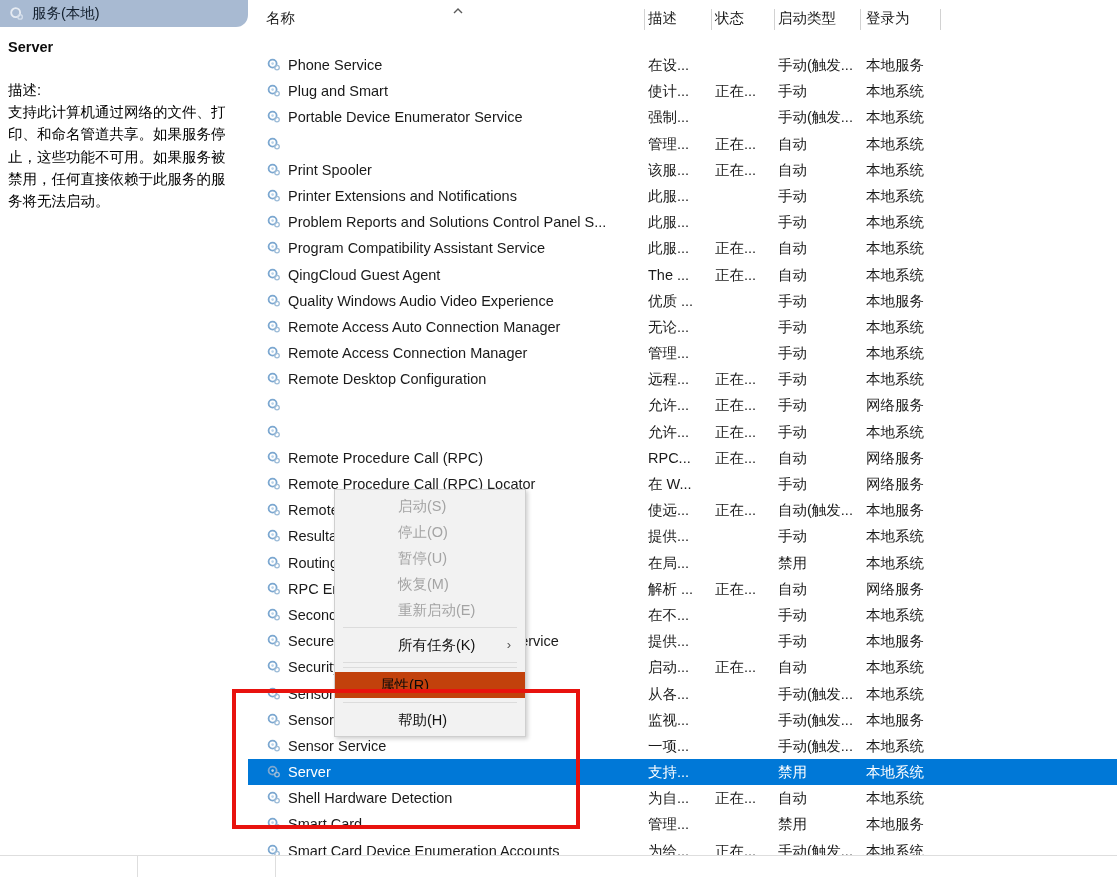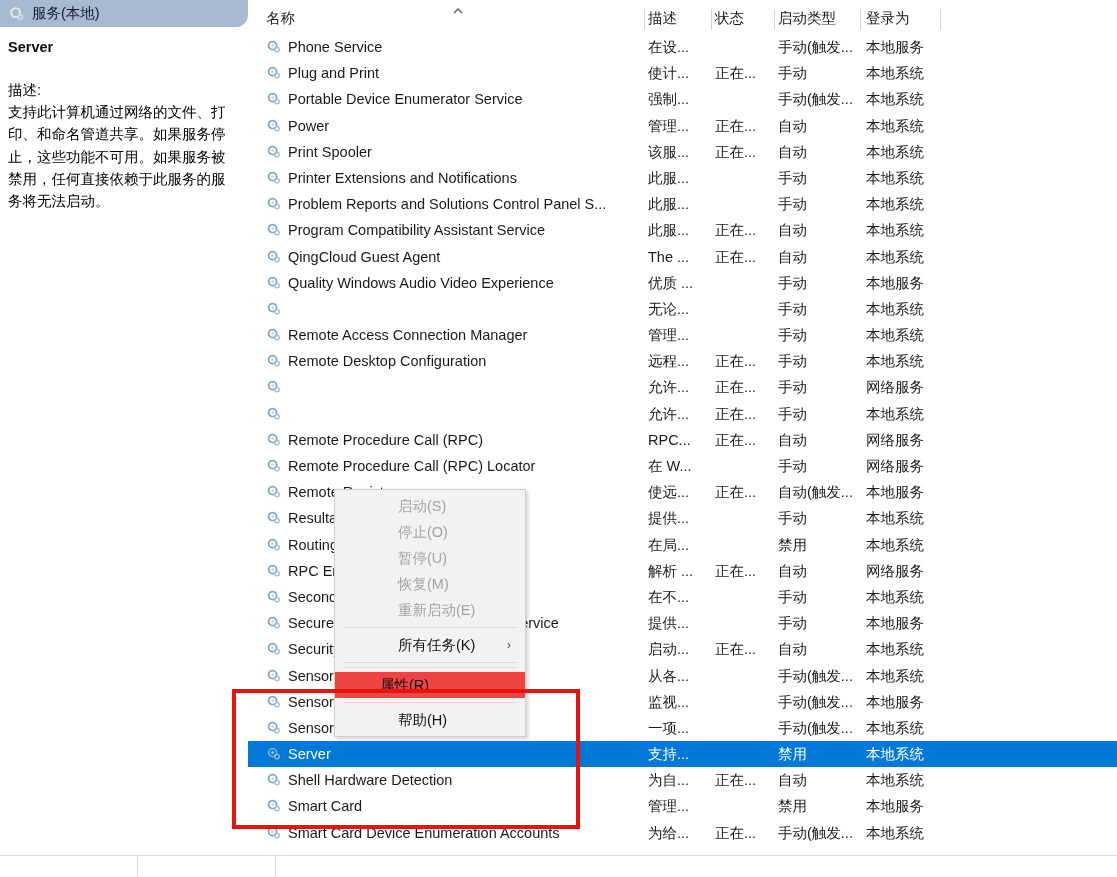--- a/index.html
+++ b/index.html
@@ -110,20 +110,21 @@
   #sort-chevron {
     position: absolute;
     left: 203px; top: 2px;
     width: 14px; height: 10px;
   }
 
   
   #rows {
     position: relative;
     width: 869px;
+    margin-top: 18px;
   }
   .row {
     position: relative;
     height: 26.2px;
     width: 869px;
   }
   .row.sel { background: #0078d7; }
   .row.sel .cell { color: #ffffff; }
 
   .cell {
@@ -164,21 +165,21 @@
     position: relative;
     height: 26px;
     line-height: 26px;
     font-size: 14.5px;
     color: #131313;
     padding-left: 63px;
     white-space: nowrap;
     box-sizing: border-box;
   }
   .mi.disabled { color: #a4a4a4; }
-  .mi.hl { background: #ef4444; color: #0a0a0a; padding-left: 45px; }
+  .mi.hl { background: #c2410c; color: #0a0a0a; padding-left: 45px; }
   .mi .submark {
     position: absolute;
     right: 14px; top: 0;
     font-size: 13px;
     color: #555555;
   }
   .msep {
     height: 1px;
     background: #dcdcdc;
     margin: 4px 8px 4px 8px;
@@ -258,21 +259,21 @@
         <div class="cell c-state"></div>
         <div class="cell c-start">手动(触发...</div>
         <div class="cell c-logon">本地服务</div>
       </div>
       <div class="row">
         <svg class="svc-icon" viewBox="0 0 16 16">
           <circle cx="6.6" cy="6.6" r="4" fill="none" stroke="#7ba7d0" stroke-width="1.8"></circle>
           <circle cx="6.6" cy="6.6" r="1.3" fill="#b9d3ea"></circle>
           <circle cx="11" cy="10.6" r="2.3" fill="none" stroke="#9dbcd8" stroke-width="1.3"></circle>
         </svg>
-        <div class="cell c-name">Plug and Print</div>
+        <div class="cell c-name">Plug and Smart</div>
         <div class="cell c-desc">使计...</div>
         <div class="cell c-state">正在...</div>
         <div class="cell c-start">手动</div>
         <div class="cell c-logon">本地系统</div>
       </div>
       <div class="row">
         <svg class="svc-icon" viewBox="0 0 16 16">
           <circle cx="6.6" cy="6.6" r="4" fill="none" stroke="#7ba7d0" stroke-width="1.8"></circle>
           <circle cx="6.6" cy="6.6" r="1.3" fill="#b9d3ea"></circle>
           <circle cx="11" cy="10.6" r="2.3" fill="none" stroke="#9dbcd8" stroke-width="1.3"></circle>
@@ -282,21 +283,20 @@
         <div class="cell c-state"></div>
         <div class="cell c-start">手动(触发...</div>
         <div class="cell c-logon">本地系统</div>
       </div>
       <div class="row">
         <svg class="svc-icon" viewBox="0 0 16 16">
           <circle cx="6.6" cy="6.6" r="4" fill="none" stroke="#7ba7d0" stroke-width="1.8"></circle>
           <circle cx="6.6" cy="6.6" r="1.3" fill="#b9d3ea"></circle>
           <circle cx="11" cy="10.6" r="2.3" fill="none" stroke="#9dbcd8" stroke-width="1.3"></circle>
         </svg>
-        <div class="cell c-name">Power</div>
         <div class="cell c-desc">管理...</div>
         <div class="cell c-state">正在...</div>
         <div class="cell c-start">自动</div>
         <div class="cell c-logon">本地系统</div>
       </div>
       <div class="row">
         <svg class="svc-icon" viewBox="0 0 16 16">
           <circle cx="6.6" cy="6.6" r="4" fill="none" stroke="#7ba7d0" stroke-width="1.8"></circle>
           <circle cx="6.6" cy="6.6" r="1.3" fill="#b9d3ea"></circle>
           <circle cx="11" cy="10.6" r="2.3" fill="none" stroke="#9dbcd8" stroke-width="1.3"></circle>
@@ -366,20 +366,21 @@
         <div class="cell c-state"></div>
         <div class="cell c-start">手动</div>
         <div class="cell c-logon">本地服务</div>
       </div>
       <div class="row">
         <svg class="svc-icon" viewBox="0 0 16 16">
           <circle cx="6.6" cy="6.6" r="4" fill="none" stroke="#7ba7d0" stroke-width="1.8"></circle>
           <circle cx="6.6" cy="6.6" r="1.3" fill="#b9d3ea"></circle>
           <circle cx="11" cy="10.6" r="2.3" fill="none" stroke="#9dbcd8" stroke-width="1.3"></circle>
         </svg>
+        <div class="cell c-name">Remote Access Auto Connection Manager</div>
         <div class="cell c-desc">无论...</div>
         <div class="cell c-state"></div>
         <div class="cell c-start">手动</div>
         <div class="cell c-logon">本地系统</div>
       </div>
       <div class="row">
         <svg class="svc-icon" viewBox="0 0 16 16">
           <circle cx="6.6" cy="6.6" r="4" fill="none" stroke="#7ba7d0" stroke-width="1.8"></circle>
           <circle cx="6.6" cy="6.6" r="1.3" fill="#b9d3ea"></circle>
           <circle cx="11" cy="10.6" r="2.3" fill="none" stroke="#9dbcd8" stroke-width="1.3"></circle>

